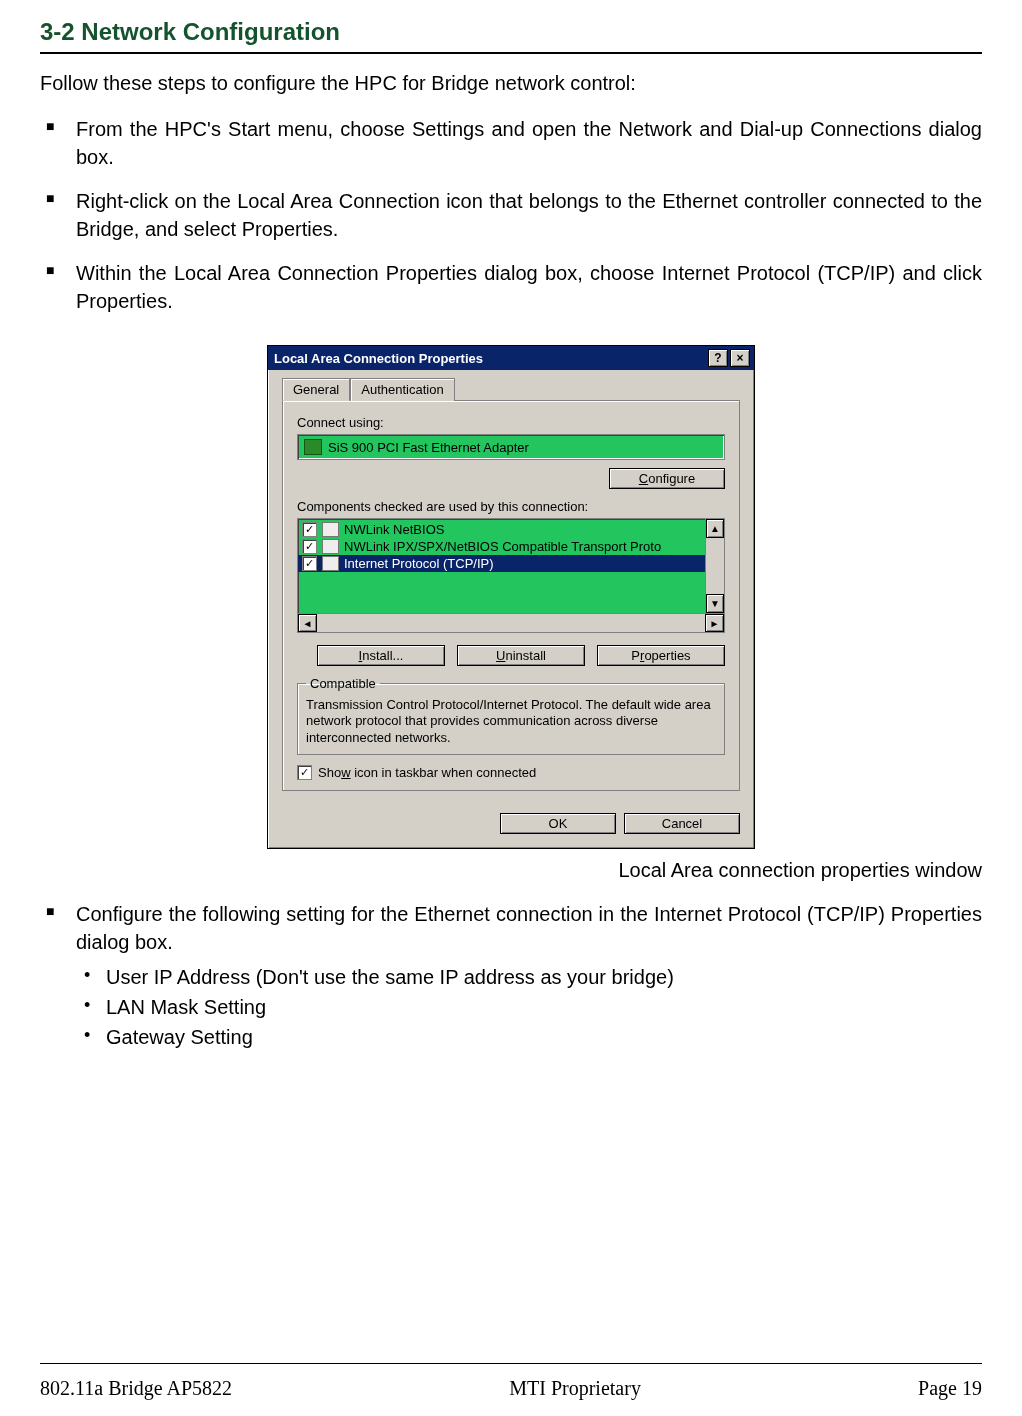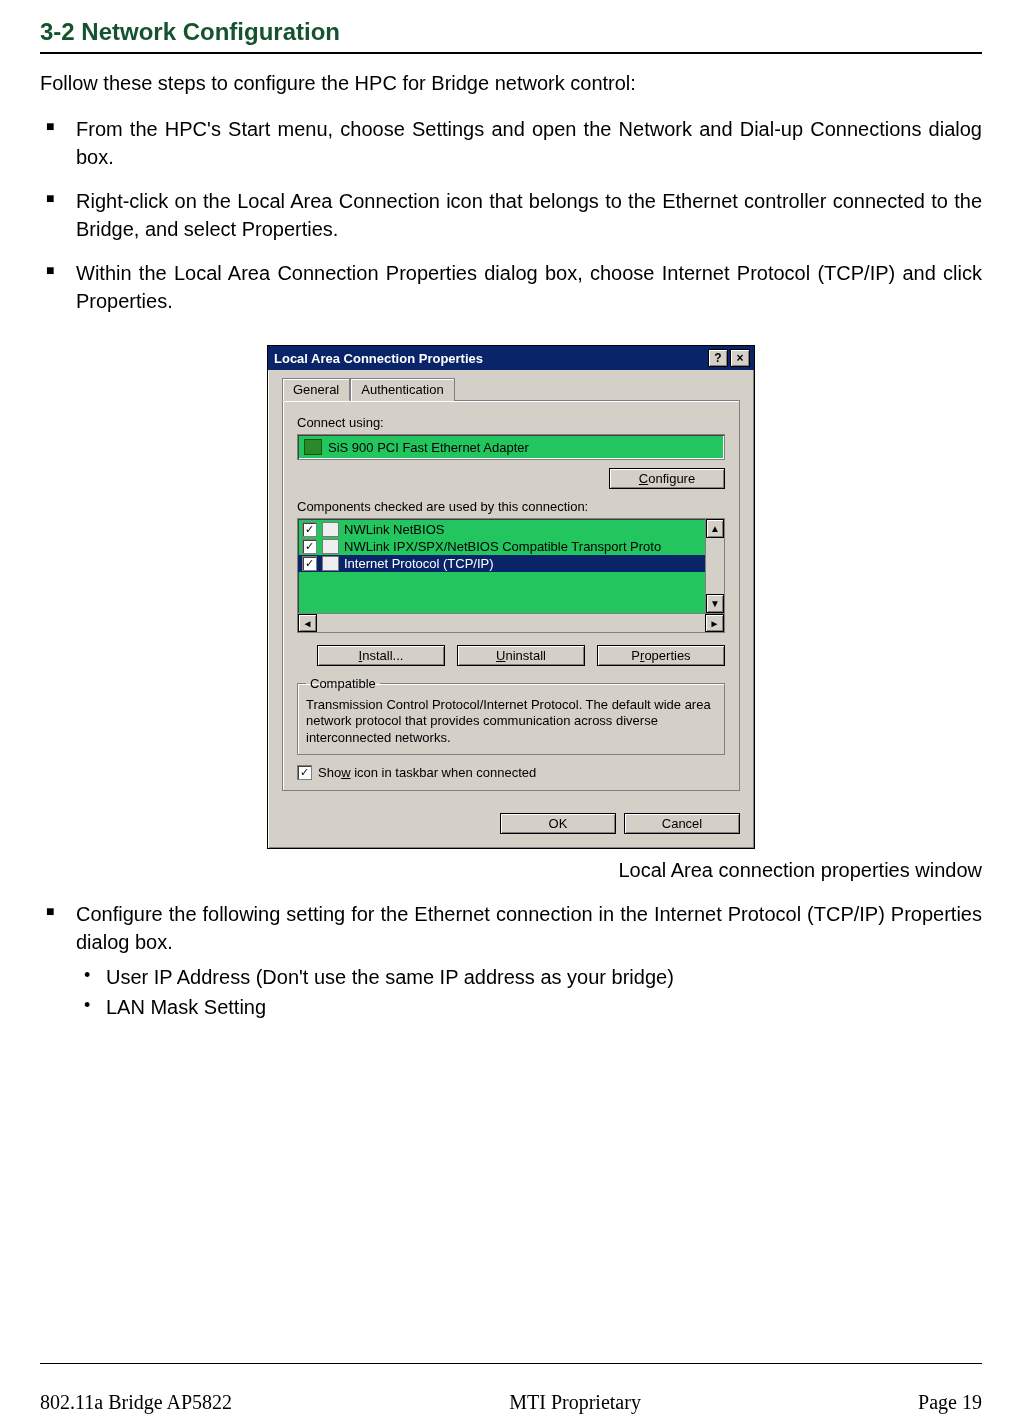--- a/index.html
+++ b/index.html
@@ -216,21 +216,21 @@
     font-size:20px;
     margin: 10px 0 18px 0;
   }
   .footer-line {
     position:absolute;
     left:40px; right:40px; bottom:52px;
     border-top:1px solid #000;
   }
   .page-footer {
     position:absolute;
-    left:40px; right:40px; bottom:2px;
+    left:40px; right:40px; bottom:16px;
     display:flex; justify-content:space-between;
     font-family: "Times New Roman", Times, serif;
     font-size:20px;
   }
   .underline-letter { text-decoration: underline; }
 </style>
 </head>
 <body>
 
 <div class="page">
@@ -326,20 +326,21 @@
   </div>
 
   <div class="caption">Local Area connection properties window</div>
 
   <ul class="squares">
     <li>
       <span>Configure the following setting for the Ethernet connection in the Internet Protocol (TCP/IP) Properties dialog box.</span>
       <ul class="dots">
         <li>User IP Address (Don't use the same IP address as your bridge)</li>
         <li>LAN Mask Setting</li>
+        <li>Gateway Setting</li>
       </ul>
     </li>
   </ul>
 
   <div class="footer-line"></div>
   <div class="page-footer">
     <span>802.11a Bridge AP5822</span>
     <span>MTI Proprietary</span>
     <span>Page 19</span>
   </div>

